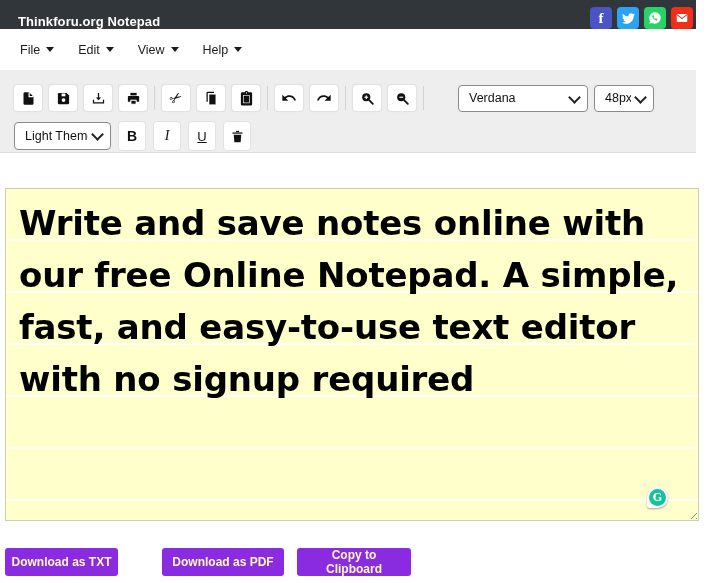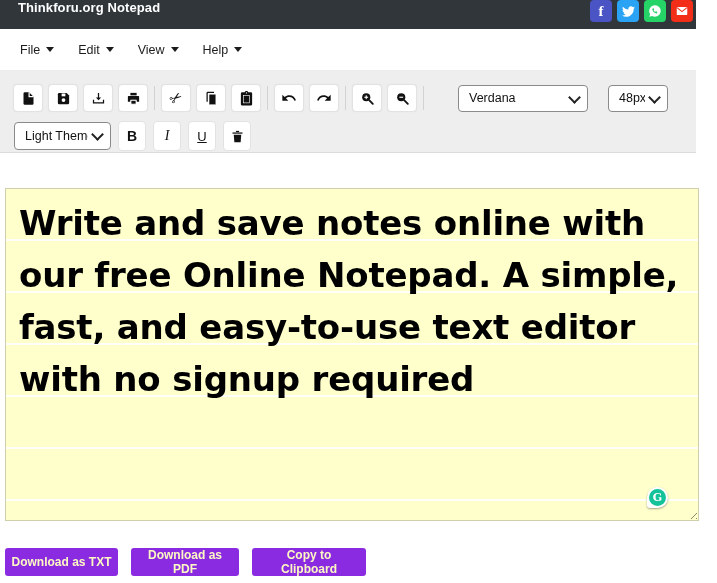--- a/index.html
+++ b/index.html
@@ -1,21 +1,21 @@
 <!DOCTYPE html>
 <html><head>
 <meta charset="utf-8">
 <style>
   html,body{margin:0;padding:0;background:#fff;}
   .stage{position:relative;width:717px;height:583px;background:#fff;overflow:hidden;
          font-family:"Liberation Sans",sans-serif;-webkit-font-smoothing:antialiased;}
 
   
   .header{position:absolute;left:0;top:0;width:696px;height:29px;background:#31363b;
-          display:flex;align-items:flex-start;}
+          display:flex;align-items:flex-end;}
   .header-title{color:#fff;font-size:13px;font-weight:bold;padding-left:18px;letter-spacing:.1px;}
   .social{margin-left:auto;display:flex;gap:5px;padding-right:3px;}
   .social-btn{width:22px;height:22px;border-radius:4px;display:flex;align-items:center;
               justify-content:center;cursor:pointer;}
   .social-btn svg{display:block;}
   .fb-f{color:#fff;font-weight:bold;font-size:15px;font-family:"Liberation Serif",serif;line-height:1;}
 
   
   .menubar{position:absolute;left:0;top:29px;width:696px;height:42px;background:#fff;
            border-bottom:1px solid #ececec;display:flex;padding-left:20px;
@@ -38,21 +38,21 @@
   .selwrap{position:relative;display:inline-block;}
   .selwrap select{appearance:none;-webkit-appearance:none;background:#fff;border:1px solid #8a8a8a;
           border-radius:4px;font-size:12.5px;color:#111;height:27px;padding:0 22px 0 10px;
           font-family:"Liberation Sans",sans-serif;cursor:pointer;outline:none;}
   .chev{position:absolute;right:9px;top:8px;width:7px;height:7px;border-right:2px solid #222;
         border-bottom:2px solid #222;transform:rotate(45deg);pointer-events:none;}
   .font-sel select{width:130px;}
   .size-sel select{width:60px;}
   .theme-sel select{width:97px;height:28px;}
   .font-sel{margin-left:28px;}
-  .size-sel{margin-left:20px;}
+  .size-sel{margin-left:6px;}
   .fmt-btn{width:26px;height:28px;background:#fff;border:1px solid #e2e2e2;border-radius:4px;
            display:flex;align-items:center;justify-content:center;margin-left:7px;cursor:pointer;}
   .fmt-b{font-weight:bold;font-size:14px;color:#111;}
   .fmt-i{font-style:italic;font-size:14px;color:#111;font-family:"Liberation Serif",serif;}
   .fmt-u{font-size:13px;color:#111;text-decoration:underline;}
 
   
   .editor-wrap{position:absolute;left:5px;top:188px;width:694px;height:333px;}
   .editor{width:100%;height:100%;box-sizing:border-box;background-color:#ffffcc;
           border:1px solid #cfcfae;padding:8px 13px;resize:none;outline:none;
@@ -69,21 +69,21 @@
              font-family:"DejaVu Serif",serif;}
   .resize-handle{position:absolute;right:2px;bottom:2px;width:10px;height:10px;cursor:nwse-resize;
              background-image:repeating-linear-gradient(135deg,transparent 0 2.5px,#8a8a6a 2.5px 3.5px);
              clip-path:polygon(100% 0,100% 100%,0 100%);}
 
   
   .actions{position:absolute;left:5px;top:548px;display:flex;gap:13px;}
   .action-btn{height:28px;background:#8a2be2;color:#fef9c3;border:none;border-radius:3px;
               font-family:"Liberation Sans",sans-serif;font-size:12px;font-weight:bold;
               display:flex;align-items:center;justify-content:center;cursor:pointer;gap:5px;}
-  .w1{width:113px;} .w2{width:108px;} .w3{width:114px;} .w4{width:68px;}
+  .w1{width:113px;} .w2{width:122px;margin-left:31px;} .w3{width:114px;} .w4{width:68px;}
 </style>
 </head>
 <body>
 
 <div class="stage">
 
   <div class="header">
     <div class="header-title">Thinkforu.org Notepad</div>
     <div class="social">
       <div class="social-btn" style="background:#4a54c4">

